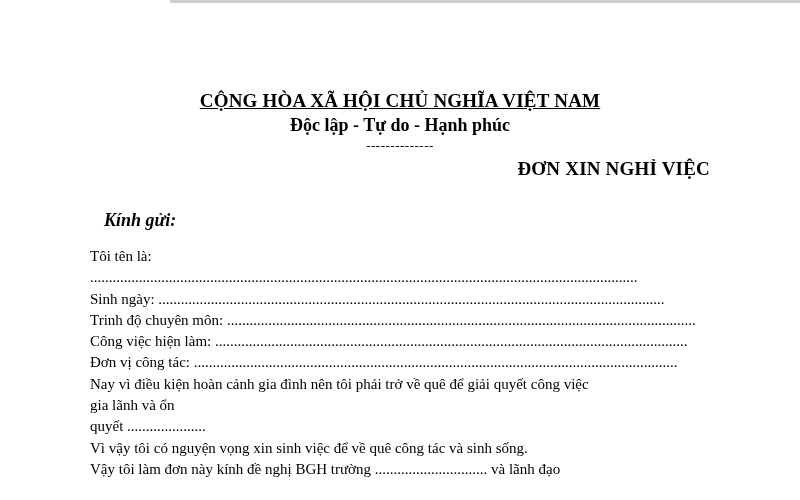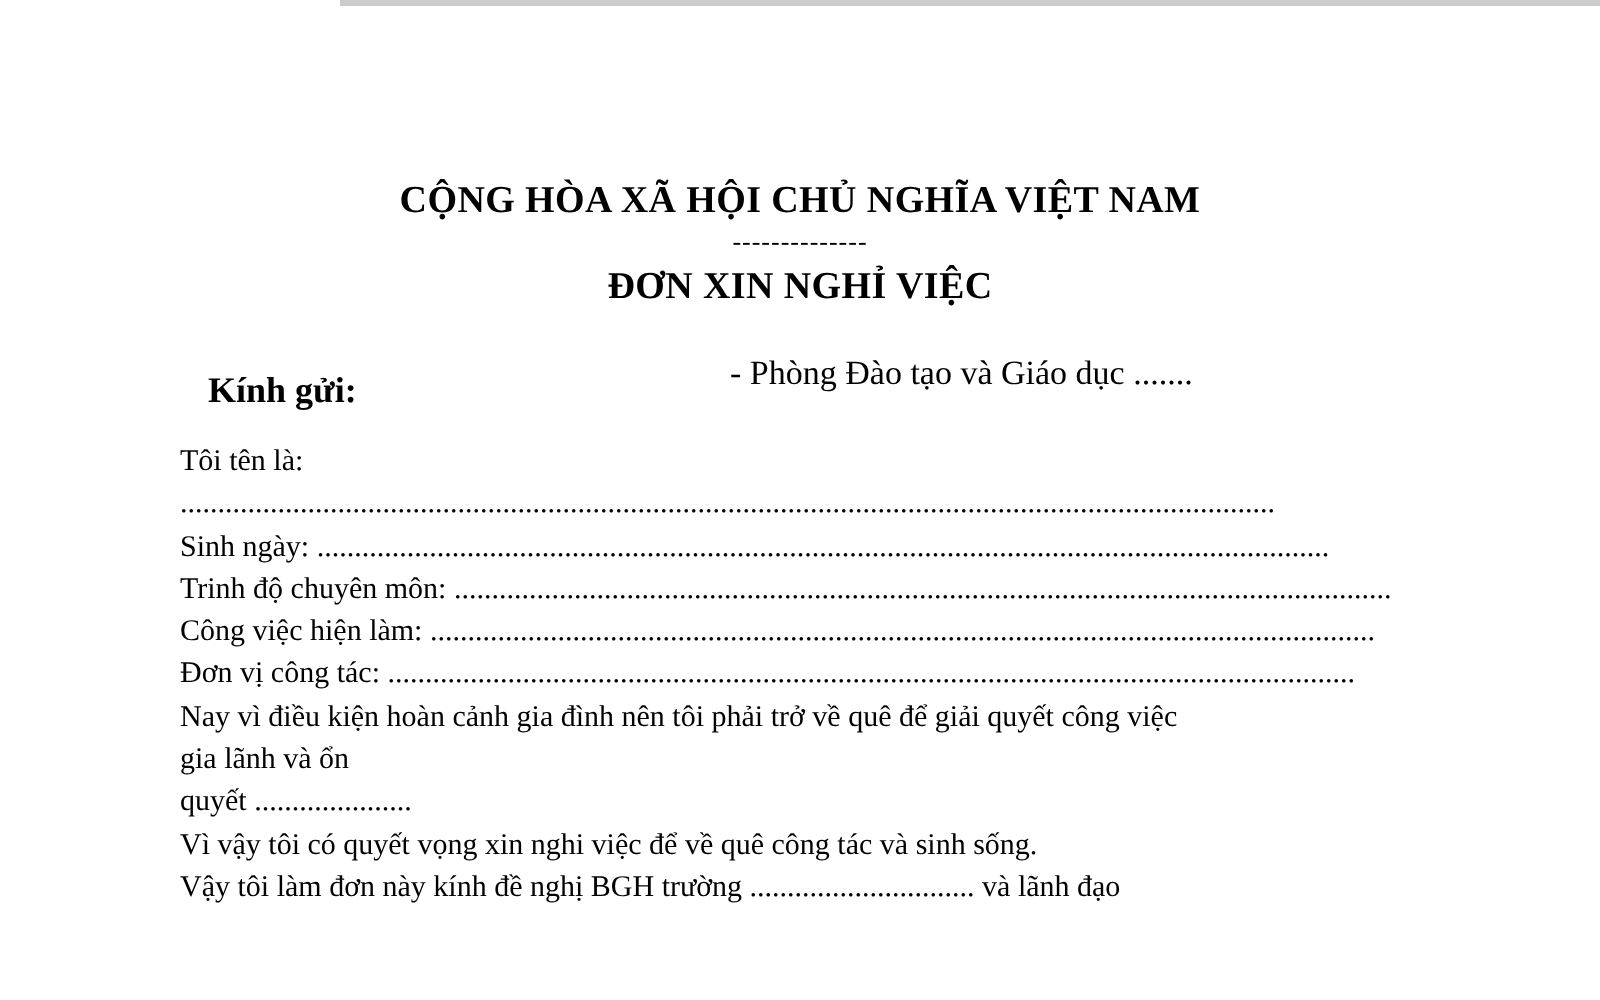--- a/index.html
+++ b/index.html
@@ -31,42 +31,45 @@
   }
   .heading {
     text-align: center;
     margin-top: 88px;
   }
   .national-title {
     font-size: 19px;
     font-weight: bold;
     line-height: 25px;
     letter-spacing: 0.2px;
+    text-decoration: underline;
   }
   .motto {
     font-size: 18px;
     font-weight: bold;
     line-height: 25px;
   }
   .separator {
     font-size: 13px;
     line-height: 15px;
     letter-spacing: 0.5px;
   }
   .document-title {
     font-size: 19px;
     font-weight: bold;
     line-height: 26px;
     margin-top: 3px;
     letter-spacing: 0.2px;
+    text-align: right;
   }
   .recipient-row {
     position: relative;
     margin-top: 18px;
     height: 46px;
+    font-style: italic;
   }
   .recipient-label {
     position: absolute;
     left: 14px;
     top: 10px;
     font-size: 18px;
     font-weight: bold;
   }
   .recipient-items {
     position: absolute;
@@ -91,38 +94,38 @@
 </style>
 </head>
 <body>
 
 <div class="top-line"></div>
 
 <div class="doc">
 
   <div class="heading">
     <div class="national-title">CỘNG HÒA XÃ HỘI CHỦ NGHĨA VIỆT NAM</div>
+    <div class="motto">Độc lập - Tự do - Hạnh phúc</div>
     <div class="separator">--------------</div>
     <div class="document-title">ĐƠN XIN NGHỈ VIỆC</div>
   </div>
 
   <div class="recipient-row">
     <div class="recipient-label">Kính gửi:</div>
     <div class="recipient-items">
-      <div class="r-item">- Phòng Đào tạo và Giáo dục .......</div>
     </div>
   </div>
 
   <div class="body-lines">
     <div class="line">Tôi tên là:</div>
     <div class="line">..................................................................................................................................................</div>
     <div class="line">Sinh ngày: .......................................................................................................................................</div>
     <div class="line">Trinh độ chuyên môn: .............................................................................................................................</div>
     <div class="line">Công việc hiện làm: ..............................................................................................................................</div>
     <div class="line">Đơn vị công tác: .................................................................................................................................</div>
     <div class="line">Nay vì điều kiện hoàn cảnh gia đình nên tôi phải trở về quê để giải quyết công việc</div>
     <div class="line">gia lãnh và ổn</div>
     <div class="line">quyết .....................</div>
-    <div class="line">Vì vậy tôi có quyết vọng xin nghi việc để về quê công tác và sinh sống.</div>
+    <div class="line">Vì vậy tôi có nguyện vọng xin sinh việc để về quê công tác và sinh sống.</div>
     <div class="line">Vậy tôi làm đơn này kính đề nghị BGH trường .............................. và lãnh đạo</div>
   </div>
 
 </div>
 
 </body></html>

